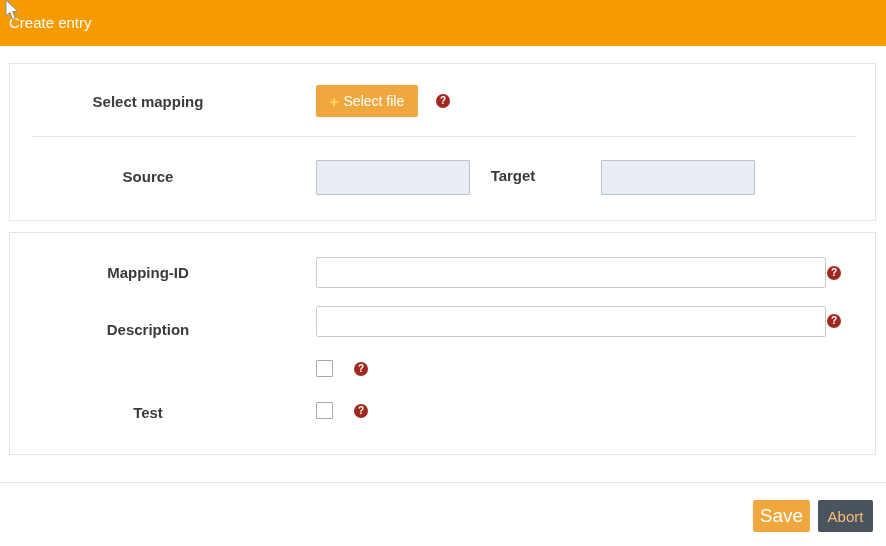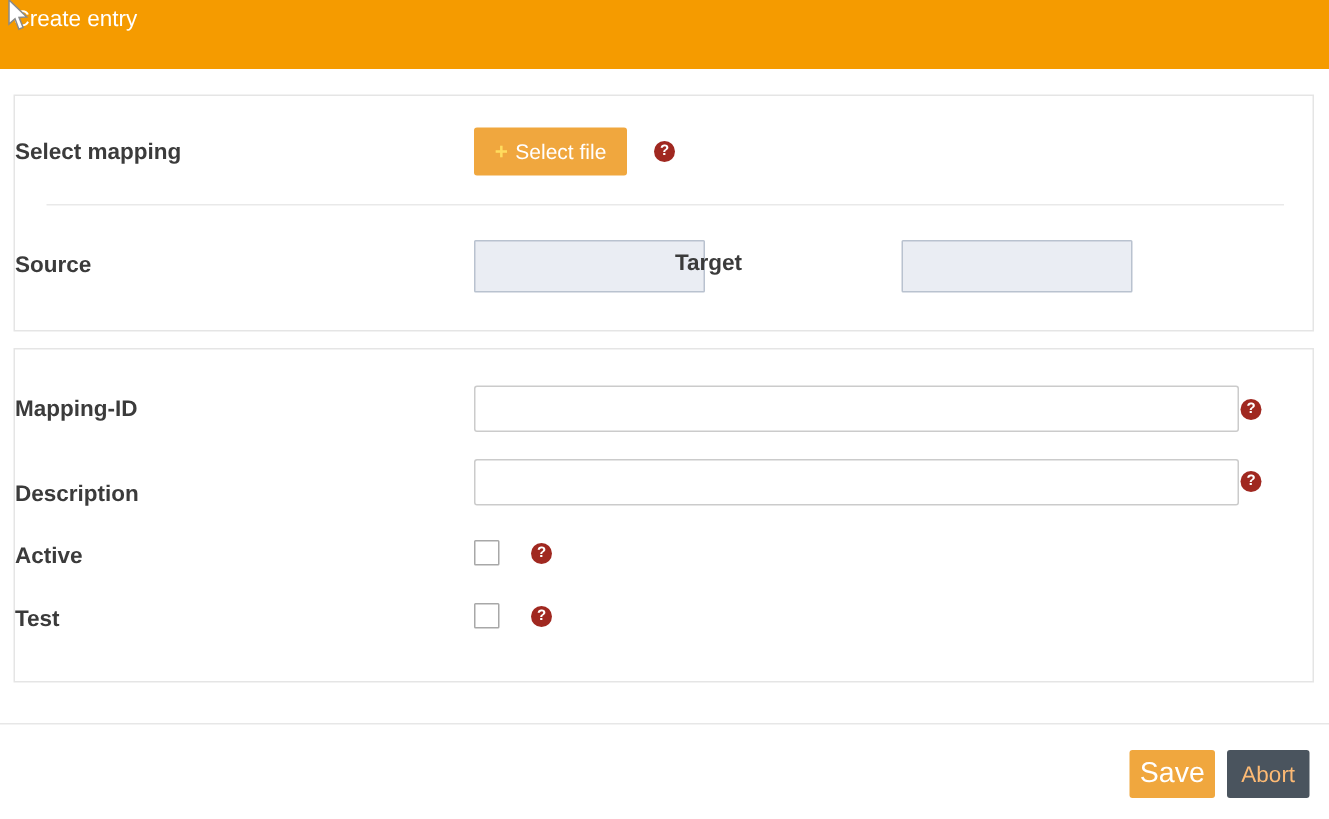--- a/index.html
+++ b/index.html
@@ -1,29 +1,29 @@
 <!DOCTYPE html>
 <html><head>
 <meta charset="utf-8">
 <style>
   html,body{margin:0;padding:0;background:#ffffff;width:886px;height:546px;overflow:hidden;
     font-family:"Liberation Sans", sans-serif;}
   .stage{position:relative;width:886px;height:546px;background:#fff;}
 
   
   .header{position:absolute;left:0;top:0;width:886px;height:46px;background:#F59B00;}
-  .header-title{position:absolute;left:9px;top:4px;color:#ffffff;font-size:15px;line-height:17px;}
+  .header-title{position:absolute;left:9px;top:14px;color:#ffffff;font-size:15px;line-height:17px;}
   .cursor{position:absolute;left:4px;top:0;width:16px;height:22px;z-index:5;}
 
   
   .panel{position:absolute;left:9px;width:865px;background:#ffffff;border:1px solid #E5E5E5;}
   .panel1{top:63px;height:156px;}
   .panel2{top:232px;height:221px;}
 
-  .label{position:absolute;left:0;width:276px;text-align:left;font-weight:bold;
+  .label{position:absolute;left:0;width:276px;text-align:center;font-weight:bold;
     color:#3B3B3B;font-size:15px;line-height:16px;}
 
   
   .btn-selectfile{position:absolute;left:306px;top:21px;width:102px;height:32px;background:#F0A73E;
     border:none;border-radius:2px;color:#ffffff;font-size:14px;font-family:"Liberation Sans",sans-serif;
     cursor:pointer;display:flex;align-items:center;justify-content:center;gap:5px;}
   .plus-glyph{color:#FFDC5E;font-weight:bold;font-size:15px;}
 
   .help{position:absolute;width:14px;height:14px;border-radius:50%;background:#A02820;color:#ffffff;
     font-size:10px;font-weight:bold;line-height:14px;text-align:center;cursor:pointer;}
@@ -77,21 +77,20 @@
 
   <div class="panel panel2">
     <div class="label" style="top:32px">Mapping-ID</div>
     <input type="text" class="input-text" style="top: 24px;" value="">
     <span class="help" style="left:817px;top:33px">?</span>
 
     <div class="label" style="top:89px">Description</div>
     <input type="text" class="input-text" style="top: 73px;" value="">
     <span class="help" style="left:817px;top:81px">?</span>
 
-    <div class="label" style="top:130px">Active</div>
     <input type="checkbox" class="checkbox" style="top: 127px;">
     <span class="help" style="left:344px;top:129px">?</span>
 
     <div class="label" style="top:172px">Test</div>
     <input type="checkbox" class="checkbox" style="top: 169px;">
     <span class="help" style="left:344px;top:171px">?</span>
   </div>
 
   <div class="bottom-divider"></div>
 

